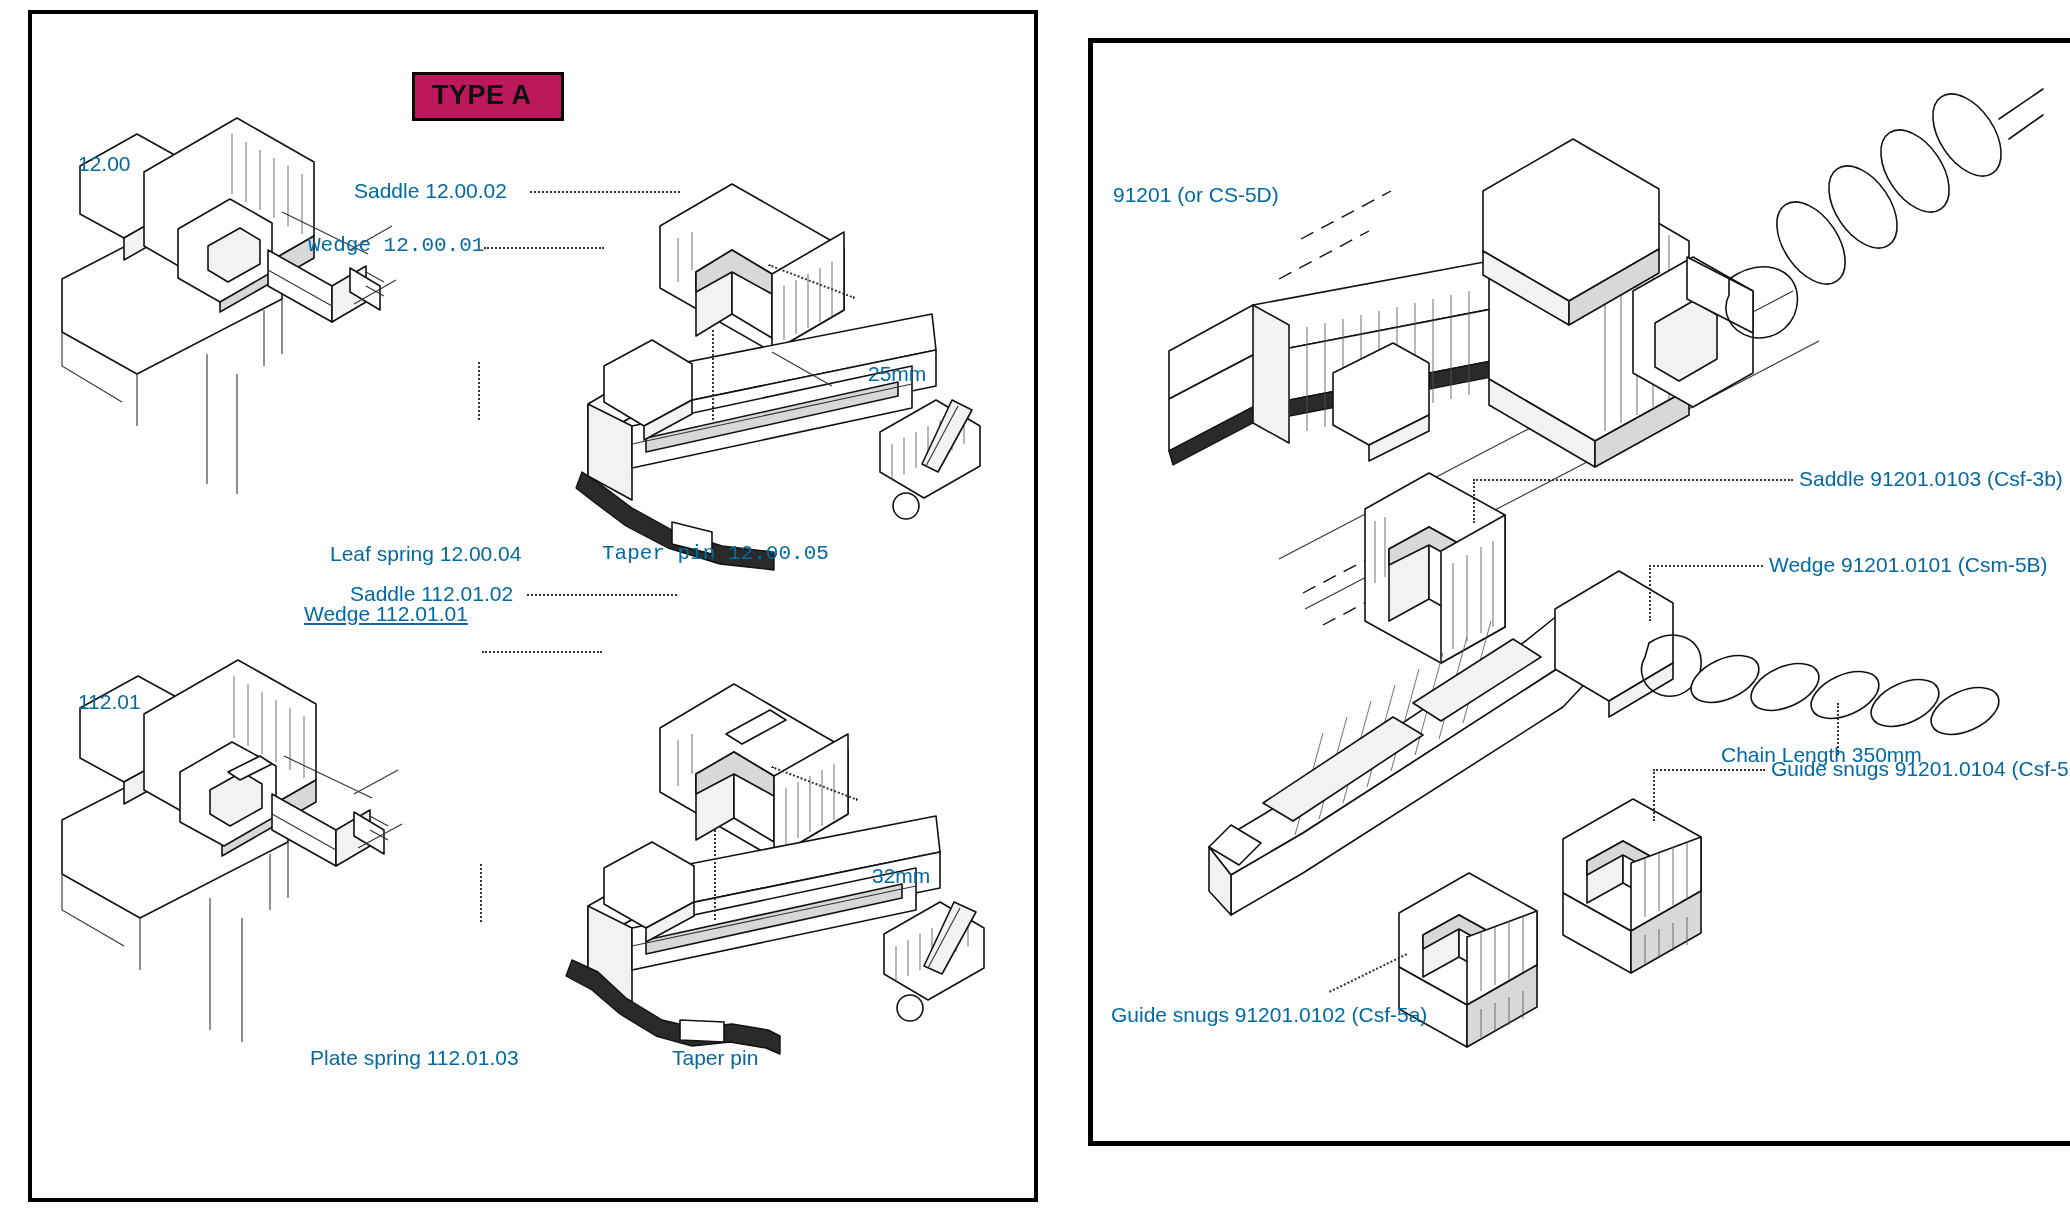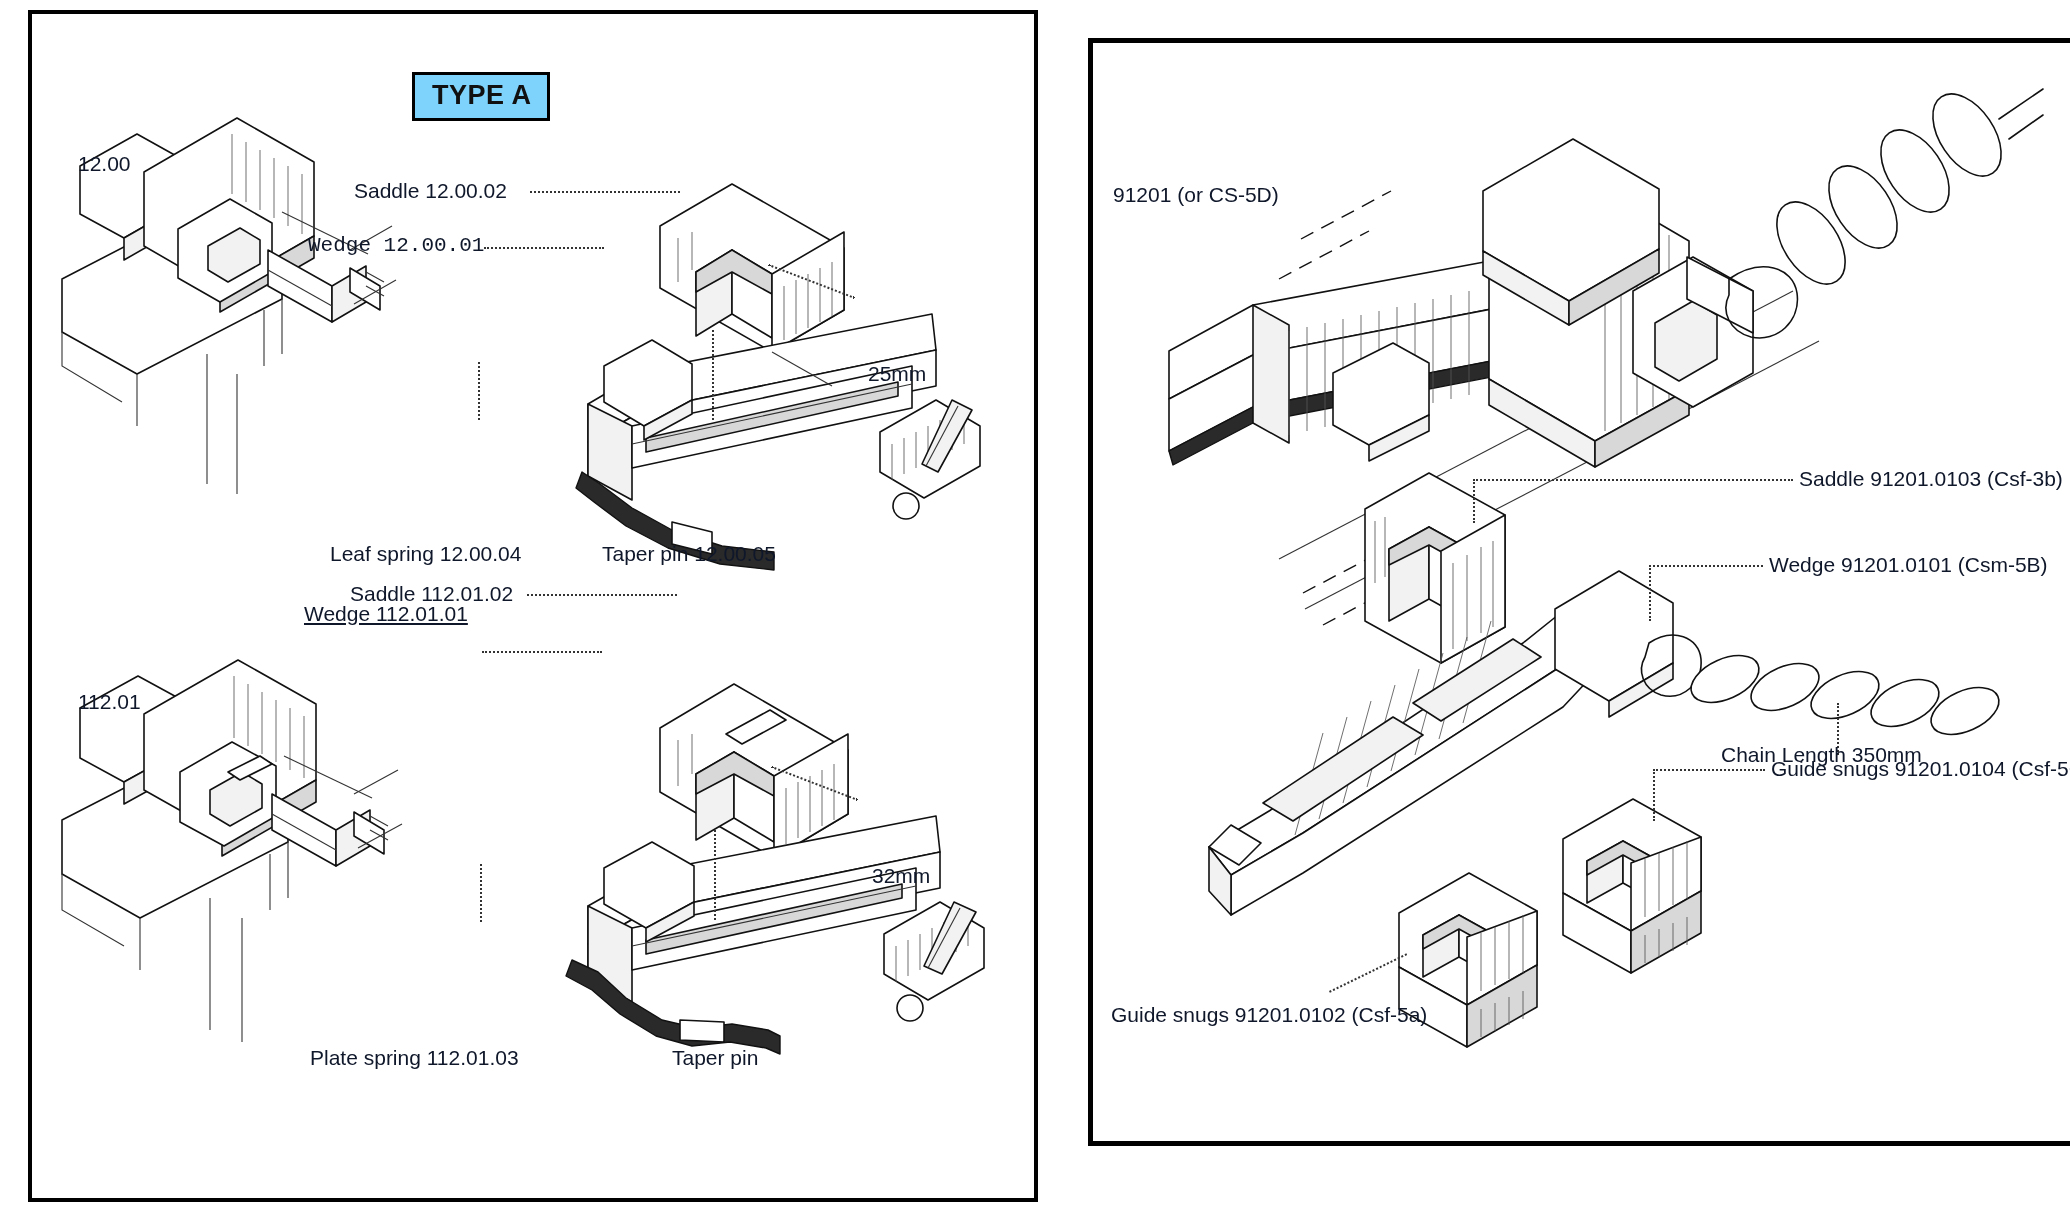--- a/index.html
+++ b/index.html
@@ -38,36 +38,36 @@
     top: 38px;
     width: 1040px;
     height: 1108px;
     border: 5px solid #000;
   }
 
   
   .type-badge {
     position: absolute;
     border: 3px solid #000;
-    background: #7dd3fc;
+    background: #be185d;
     font-size: 27px;
     font-weight: bold;
     letter-spacing: 0.5px;
-    padding: 7px 15px 9px 17px;
+    padding: 7px 29px 9px 17px;
     line-height: 1;
   }
   #badge-a { left: 380px; top: 58px; }
 
   
   .label {
     position: absolute;
     font-size: 21px;
     line-height: 1.15;
     white-space: nowrap;
-    color: #0f172a;
+    color: #0369a1;
   }
 
   
   .leader {
     position: absolute;
     border-top: 2px dotted #333;
     height: 0;
     transform-origin: 0 0;
   }
   .leader.vert {
@@ -221,21 +221,21 @@
     <div class="leader vert" style="left:448px; top:850px; height:58px;"></div>
     <div class="leader vert" style="left:682px; top:816px; height:90px;"></div>
 
     <div class="type-badge" id="badge-a">TYPE A</div>
 
     <div class="label" style="left:46px; top:138px;">12.00</div>
     <div class="label" style="left:322px; top:165px;">Saddle 12.00.02</div>
     <div class="label" style="left:276px; top:220px;font-family:Liberation Mono, monospace;">Wedge 12.00.01</div>
     <div class="label" style="left:836px; top:348px;">25mm</div>
     <div class="label" style="left:250px; top:528px;margin-left:48px;">Leaf spring 12.00.04</div>
-    <div class="label" style="left:570px; top:528px;">Taper pin 12.00.05</div>
+    <div class="label" style="left:570px; top:528px;font-family:Liberation Mono, monospace;">Taper pin 12.00.05</div>
 
     <div class="label" style="left:46px; top:676px;">112.01</div>
     <div class="label" style="left:318px; top:568px;">Saddle 112.01.02</div>
     <div class="label" style="left:272px; top:588px;text-decoration:underline;">Wedge 112.01.01</div>
     <div class="label" style="left:840px; top:850px;">32mm</div>
     <div class="label" style="left:278px; top:1032px;text-align:right;">Plate spring 112.01.03</div>
     <div class="label" style="left:640px; top:1032px;">Taper pin</div>
   </div>
 
   <div class="panel" id="panel-b">

